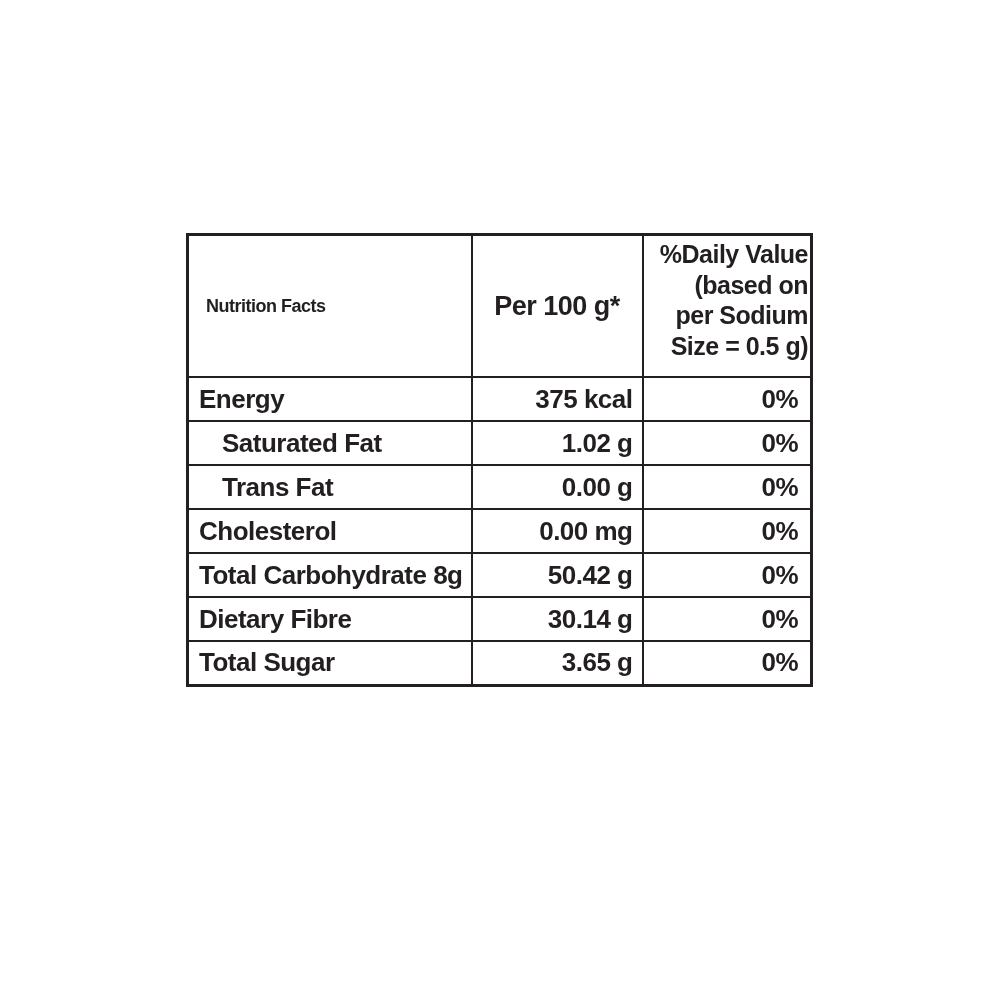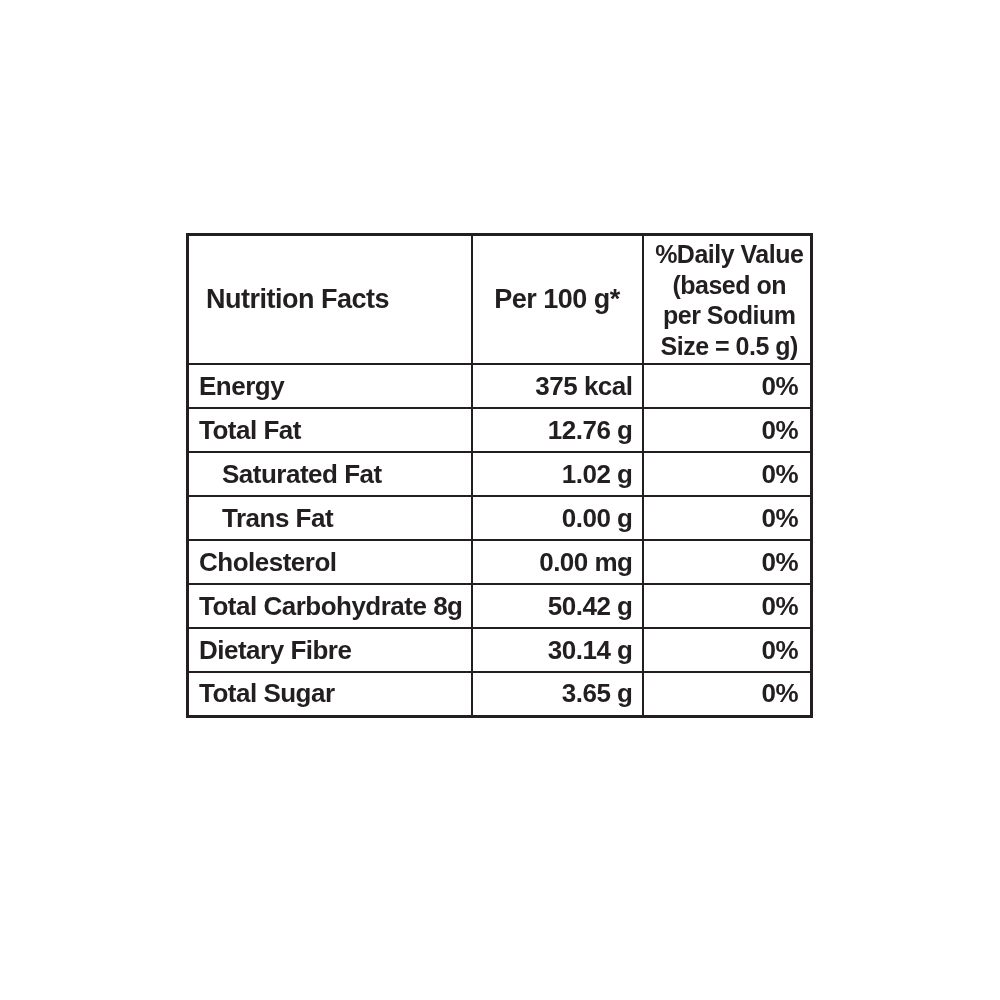--- a/index.html
+++ b/index.html
@@ -35,32 +35,32 @@
     white-space: nowrap;
     overflow: hidden;
     box-sizing: border-box;
   }
   
   table.nutri thead tr { height: 126px; }
   th.c1 {
     text-align: left;
     vertical-align: middle;
     padding-left: 17px;
-    font-size: 27px;
+    font-size: 18px;
   }
   th.c2 {
     text-align: center;
     vertical-align: middle;
     font-size: 27px;
     margin-left: 19px;
   }
   th.c3 {
-    text-align: center;
+    text-align: right;
     vertical-align: top;
-    padding: 3px 2px 2px 7px;
+    padding: 3px 2px 15px 7px;
     font-size: 25px;
   }
   th.c3 .hline {
     line-height: 30.5px;
     letter-spacing: -0.5px;
   }
   
   table.nutri tbody tr { height: 44px; }
   td {
     font-size: 26px;
@@ -93,25 +93,20 @@
           <div class="hline">Size = 0.5 g)</div>
         </th>
       </tr>
     </thead>
     <tbody>
       <tr>
         <td class="c1">Energy</td>
         <td class="c2">375 kcal</td>
         <td class="c3">0%</td>
       </tr>
-      <tr>
-        <td class="c1">Total Fat</td>
-        <td class="c2">12.76 g</td>
-        <td class="c3">0%</td>
-      </tr>
       <tr class="indent">
         <td class="c1">Saturated Fat</td>
         <td class="c2">1.02 g</td>
         <td class="c3">0%</td>
       </tr>
       <tr class="indent">
         <td class="c1">Trans Fat</td>
         <td class="c2">0.00 g</td>
         <td class="c3">0%</td>
       </tr>

